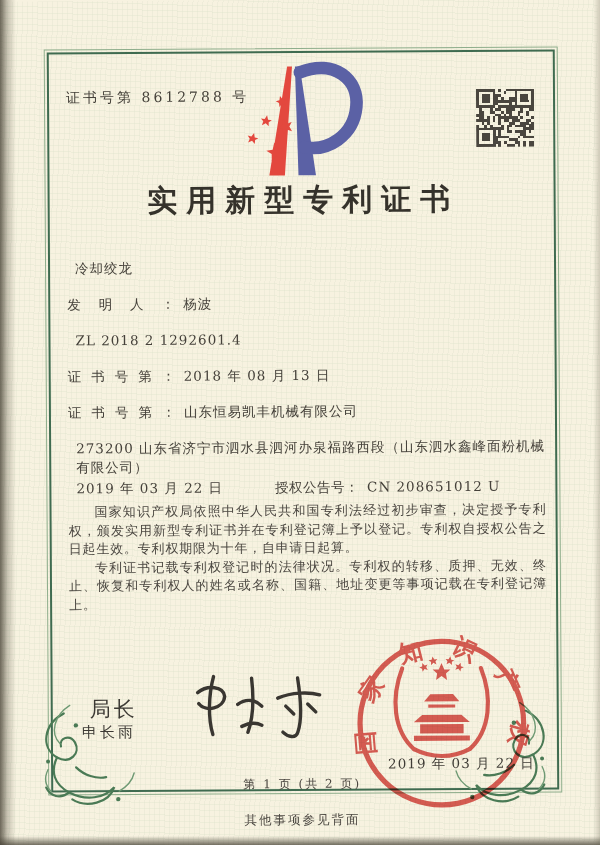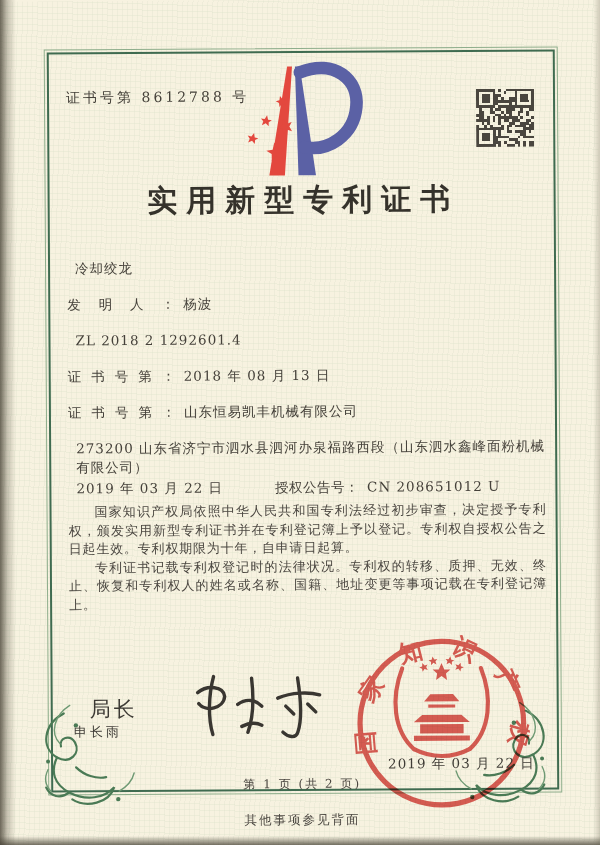--- a/index.html
+++ b/index.html
@@ -67,21 +67,21 @@
   .grant2{margin-left:28px;display:flex;}
   .glabel{letter-spacing:.5px;margin-left:24px;}
   .gval{padding-left:8px;letter-spacing:1px;}
   .body-text{
     position:absolute;left:68px;top:502px;width:478px;
     font-size:13px;line-height:18.5px;color:#4b4741;
     text-align:justify;letter-spacing:.8px;
   }
   .body-text p{text-indent:2em;margin:0;}
   .director-label{position:absolute;left:88px;top:694px;font-size:21px;letter-spacing:3px;color:#3c3934;}
-  .director-name{position:absolute;left:72px;top:722px;font-size:13px;letter-spacing:3px;color:#3c3934;}
+  .director-name{position:absolute;left:80px;top:722px;font-size:15px;letter-spacing:3px;color:#3c3934;}
   .signature{position:absolute;left:180px;top:668px;width:150px;height:85px;}
   .seal{position:absolute;left:352px;top:636px;width:176px;height:176px;opacity:.88;mix-blend-mode:multiply;}
   .seal-date{position:absolute;left:386px;top:756px;font-size:13.5px;letter-spacing:1px;color:#3e3b35;}
   .page-info{position:absolute;left:0;right:0;top:776px;text-align:center;font-size:12px;letter-spacing:2px;color:#4b4741;}
   .footer-note{position:absolute;left:0;right:0;top:812px;text-align:center;font-size:12.5px;letter-spacing:2px;color:#4b4741;}
   .corner{position:absolute;width:118px;height:120px;}
   .corner-bl{left:22px;top:686px;}
   .corner-br{left:446px;top:686px;transform:scaleX(-1);}
   
   .scan-left{position:absolute;left:0;top:0;bottom:0;width:16px;

